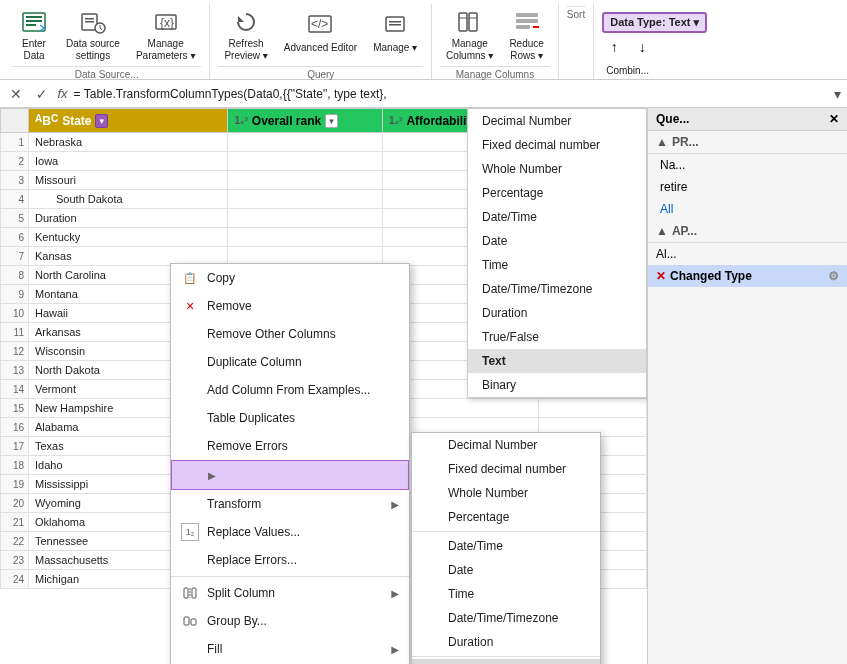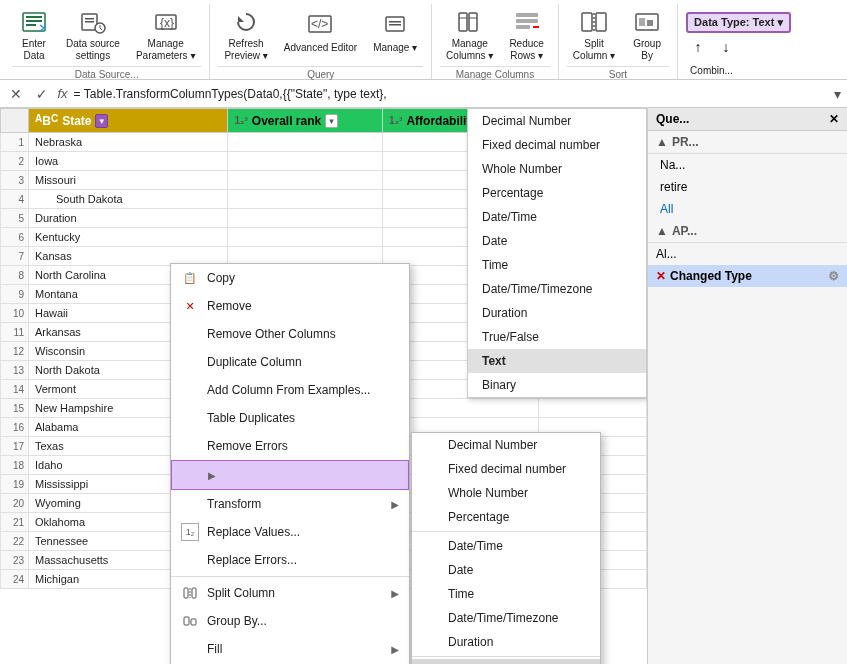--- a/index.html
+++ b/index.html
@@ -171,42 +171,20 @@
             <line x1="20" y1="19" x2="26" y2="19" stroke="red" stroke-width="2"></line>
           </svg>
         </div>
         <div class="ribbon-label">Reduce<br>Rows ▾</div>
       </button>
     </div>
     <div class="ribbon-group-label">Manage Columns</div>
   </div>
 
   <div class="ribbon-group">
-    <div class="ribbon-group-inner">
-      <button class="ribbon-btn">
-        <div class="ribbon-icon">
-          <svg width="28" height="28" viewBox="0 0 28 28">
-            <rect x="2" y="5" width="10" height="18" rx="1" fill="none" stroke="#555" stroke-width="1.5"></rect>
-            <rect x="16" y="5" width="10" height="18" rx="1" fill="none" stroke="#555" stroke-width="1.5"></rect>
-            <line x1="14" y1="5" x2="14" y2="23" stroke="#555" stroke-width="1.5" stroke-dasharray="2,2"></line>
-          </svg>
-        </div>
-        <div class="ribbon-label">Split<br>Column ▾</div>
-      </button>
-      <button class="ribbon-btn">
-        <div class="ribbon-icon">
-          <svg width="28" height="28" viewBox="0 0 28 28">
-            <rect x="3" y="6" width="22" height="16" rx="1" fill="none" stroke="#555" stroke-width="1.5"></rect>
-            <rect x="6" y="10" width="6" height="8" fill="#aaa"></rect>
-            <rect x="14" y="12" width="6" height="6" fill="#888"></rect>
-          </svg>
-        </div>
-        <div class="ribbon-label">Group<br>By</div>
-      </button>
-    </div>
     <div class="ribbon-group-label">Sort</div>
   </div>
 
   <div style="display:flex;flex-direction:column;align-items:flex-start;padding:8px 8px 0;">
     <button class="data-type-btn">Data Type: Text ▾</button>
     <div style="display:flex;gap:4px;margin-top:4px;">
       <button class="ribbon-btn-small" style="height:24px;width:24px;padding:2px;">
         <span style="font-size:14px;">↑</span>
       </button>
       <button class="ribbon-btn-small" style="height:24px;width:24px;padding:2px;">

